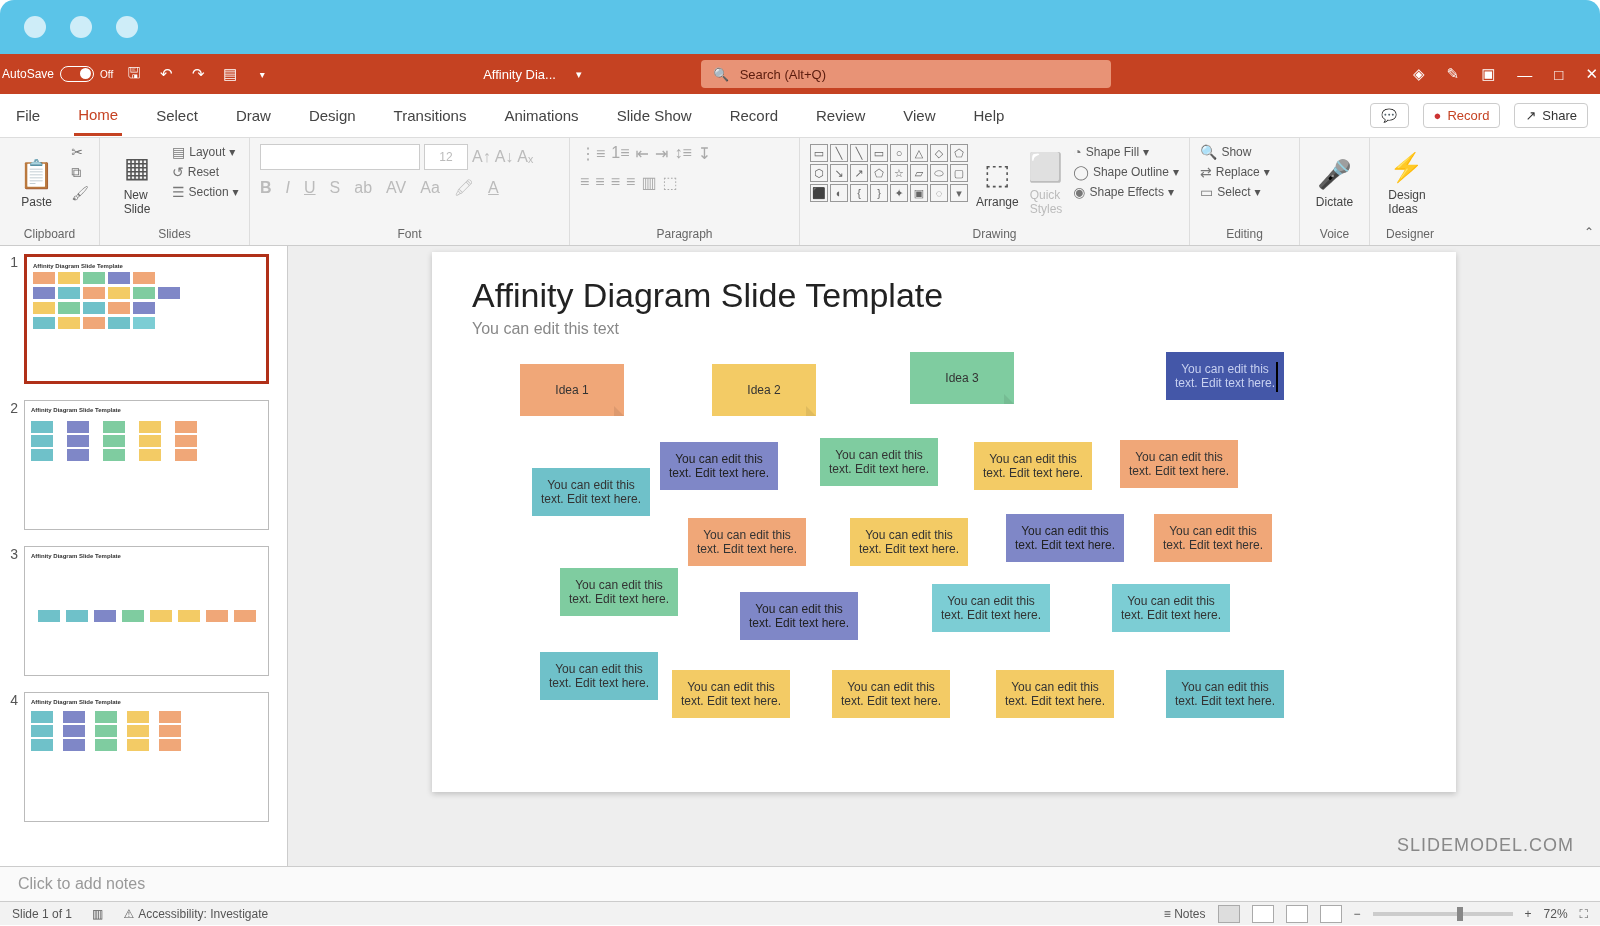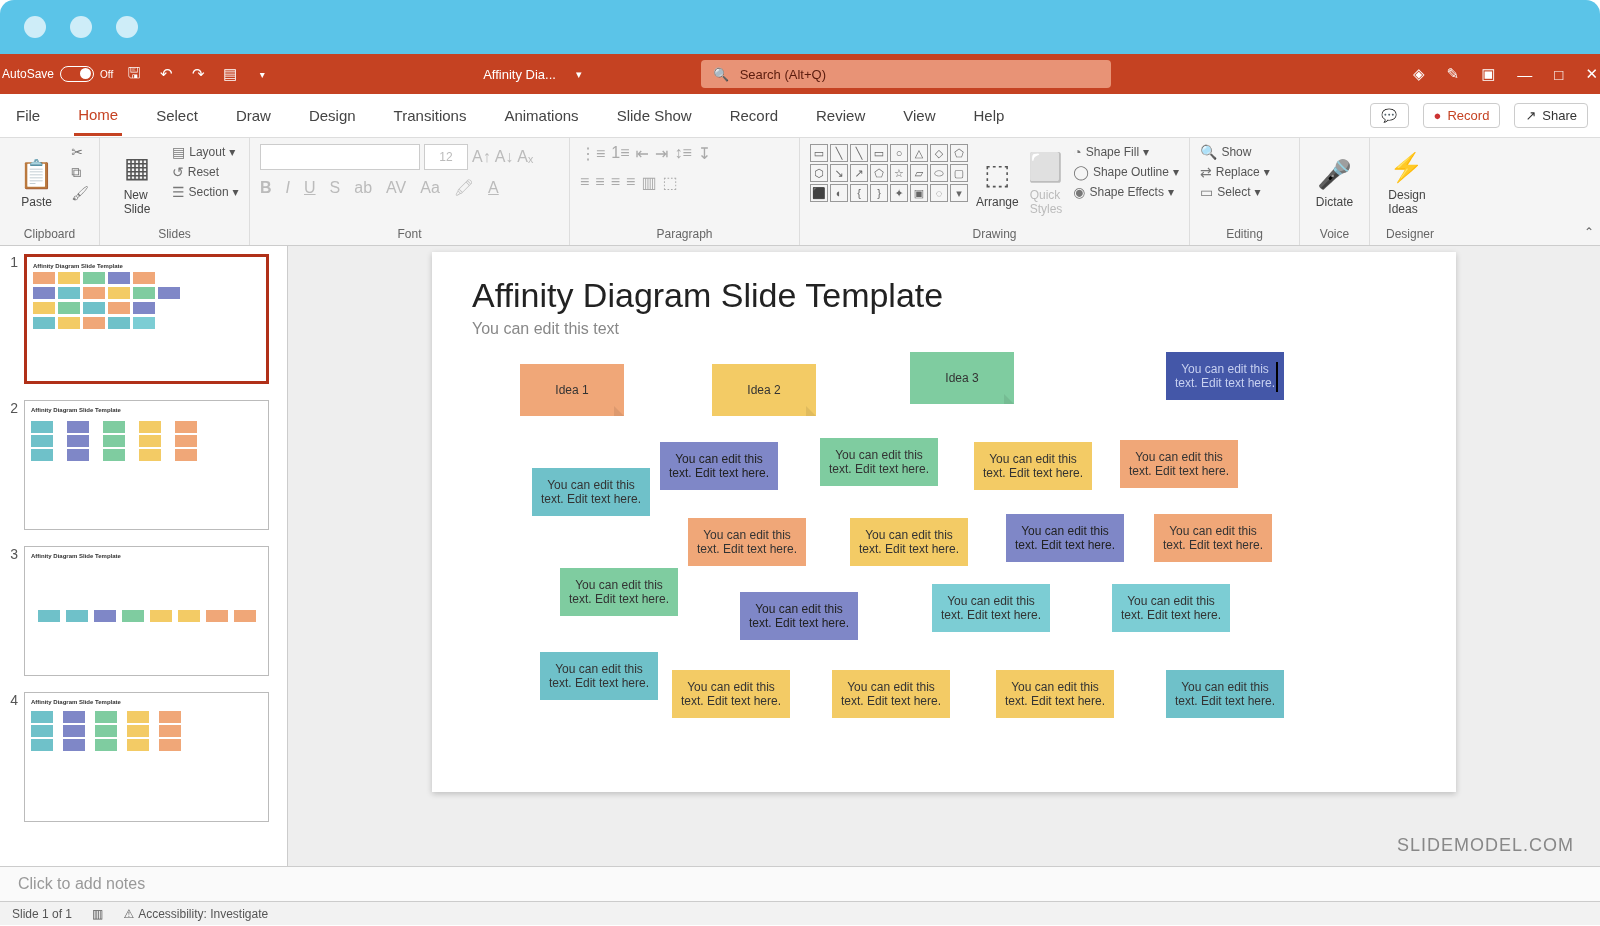--- a/index.html
+++ b/index.html
@@ -476,13 +476,25 @@
 </div>
 
 <div class="notes-pane">
   <span>Click to add notes</span>
 </div>
 
 <div class="statusbar">
   <span>Slide 1 of 1</span>
   <span>▥</span>
   <span><span style="margin-right:4px;">⚠</span><span>Accessibility: Investigate</span></span>
+  <div class="right">
+    <span>≡ <span>Notes</span></span>
+    <div class="view-btn active"></div>
+    <div class="view-btn"></div>
+    <div class="view-btn"></div>
+    <div class="view-btn"></div>
+    <span>−</span>
+    <div class="zoom-slider"></div>
+    <span>+</span>
+    <span>72%</span>
+    <span>⛶</span>
+  </div>
 </div>
 
 </body></html>

